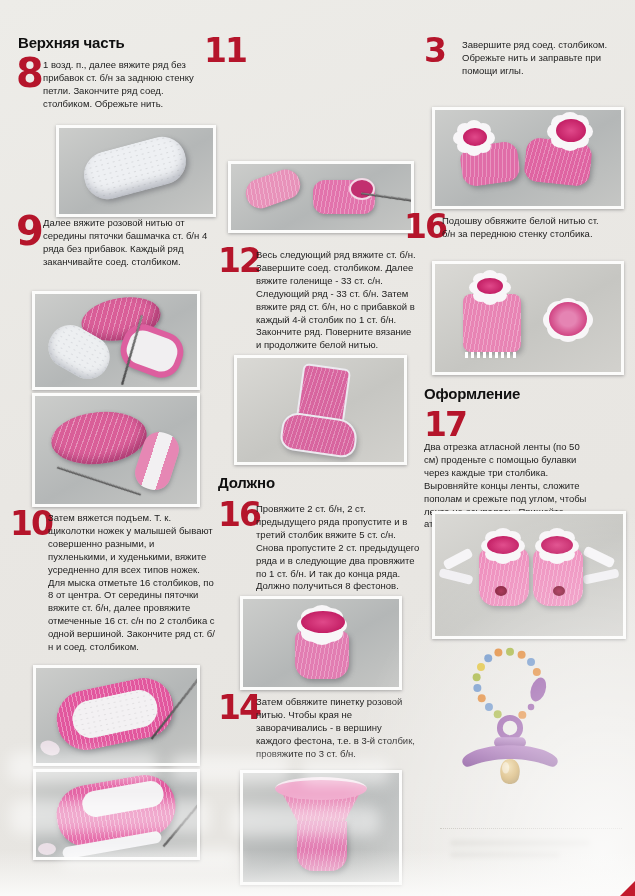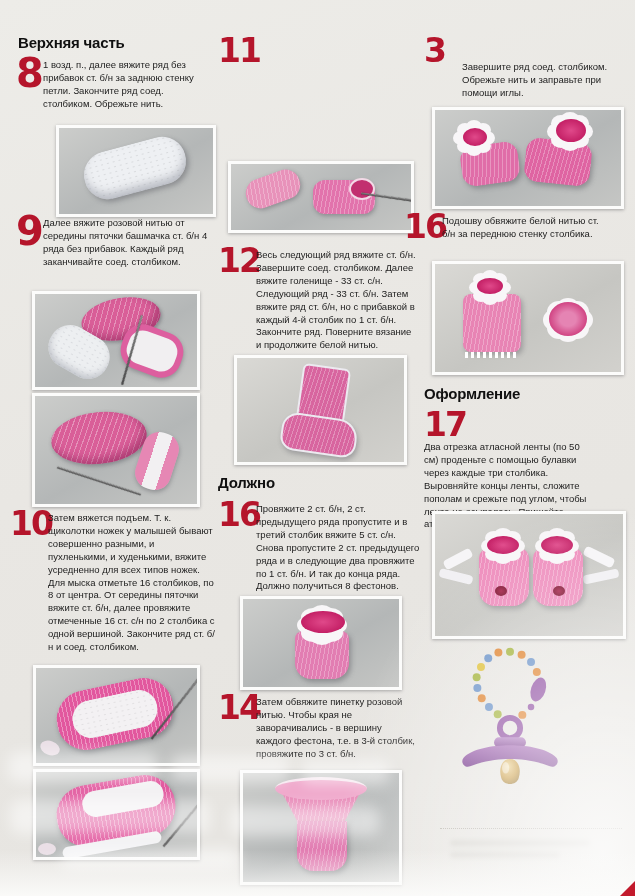--- a/index.html
+++ b/index.html
@@ -91,21 +91,21 @@
   <div class="frame" style="left:33px;top:769px;width:161px;height:85px;">
     <div class="ph">
       <div class="a" style="left:20px;top:8px;width:120px;height:62px;border-radius:32px;transform:rotate(-10deg);background:#e2579e;box-shadow:1px 3px 5px rgba(60,60,70,.4);background-image:repeating-linear-gradient(90deg,rgba(255,255,255,.35) 0 1px,transparent 1px 4px);"></div>
       <div class="a" style="left:46px;top:14px;width:82px;height:26px;border-radius:18px;transform:rotate(-10deg);background:#f3f1f3;"></div>
       <div class="a" style="left:26px;bottom:6px;width:100px;height:12px;border-radius:10px;transform:rotate(-10deg);background:#f2f2f4;"></div>
       <div class="a hook" style="right:12px;top:18px;width:2px;height:64px;transform:rotate(40deg);"></div>
       <div class="a" style="left:2px;bottom:2px;width:18px;height:12px;border-radius:50%;background:#eadfe6;"></div>
     </div>
   </div>
 
-  <div class="step" style="left:218px;top:37px;width:202px;align-items:center;">
+  <div class="step" style="left:204px;top:37px;width:202px;align-items:center;">
     <div class="num n2">11</div>
   </div>
 
   <div class="frame" style="left:228px;top:161px;width:180px;height:66px;">
     <div class="ph">
       <div class="a pinkTex" style="left:14px;top:10px;width:56px;height:30px;border-radius:15px;transform:rotate(-20deg);background-color:#e892ba;box-shadow:1px 2px 4px rgba(60,60,70,.35);"></div>
       <div class="a pinkTex" style="left:82px;top:16px;width:62px;height:34px;border-radius:12px;background-color:#e273ac;box-shadow:1px 2px 4px rgba(60,60,70,.35);"></div>
       <div class="a" style="left:118px;top:14px;width:22px;height:18px;border-radius:50%;background:#c22f6f;border:2px solid #f3d9e6;"></div>
       <div class="a hook" style="right:-2px;top:32px;width:52px;height:2px;transform:rotate(8deg);"></div>
     </div>
@@ -146,21 +146,21 @@
   <div class="frame" style="left:240px;top:770px;width:156px;height:109px;">
     <div class="ph">
       <div class="a pinkTex" style="left:36px;top:14px;width:84px;height:38px;background-color:#e88ab8;clip-path:polygon(0 0,100% 0,76% 100%,24% 100%);"></div>
       <div class="a" style="left:32px;top:4px;width:92px;height:20px;border-radius:50%;background:#f0a9cc;border-top:3px solid #f7e9f1;"></div>
       <div class="a pinkTex" style="left:54px;top:48px;width:50px;height:50px;border-radius:0 0 16px 16px;background-color:#e27db2;box-shadow:2px 3px 5px rgba(60,60,70,.35);"></div>
     </div>
   </div>
 
   <div class="step" style="left:424px;top:37px;width:206px;">
     <div class="num n2">3</div>
-    <div class="txt" style="width:156px;margin-top:22px;">Завершите ряд соед. столбиком. Обрежьте нить и заправьте при помощи иглы.</div>
+    <div class="txt" style="width:156px;">Завершите ряд соед. столбиком. Обрежьте нить и заправьте при помощи иглы.</div>
   </div>
 
   <div class="frame" style="left:432px;top:107px;width:186px;height:96px;">
     <div class="ph">
       <div class="a pinkTex" style="left:26px;top:34px;width:58px;height:40px;border-radius:14px;transform:rotate(-8deg);background-color:#e06da8;box-shadow:2px 3px 5px rgba(60,60,70,.35);"></div>
       <div class="a pinkTex" style="left:90px;top:30px;width:66px;height:44px;border-radius:14px;transform:rotate(6deg);background-color:#df64a2;box-shadow:2px 3px 5px rgba(60,60,70,.35);"></div>
       <div class="a scallop" style="left:32px;top:22px;width:14px;height:12px;"></div>
       <div class="a" style="left:28px;top:18px;width:24px;height:18px;border-radius:50%;background:radial-gradient(#e0498a,#b80e56);"></div>
       <div class="a scallop" style="left:126px;top:14px;width:18px;height:15px;"></div>
       <div class="a" style="left:121px;top:9px;width:30px;height:23px;border-radius:50%;background:radial-gradient(#e0498a,#b80e56);"></div>

